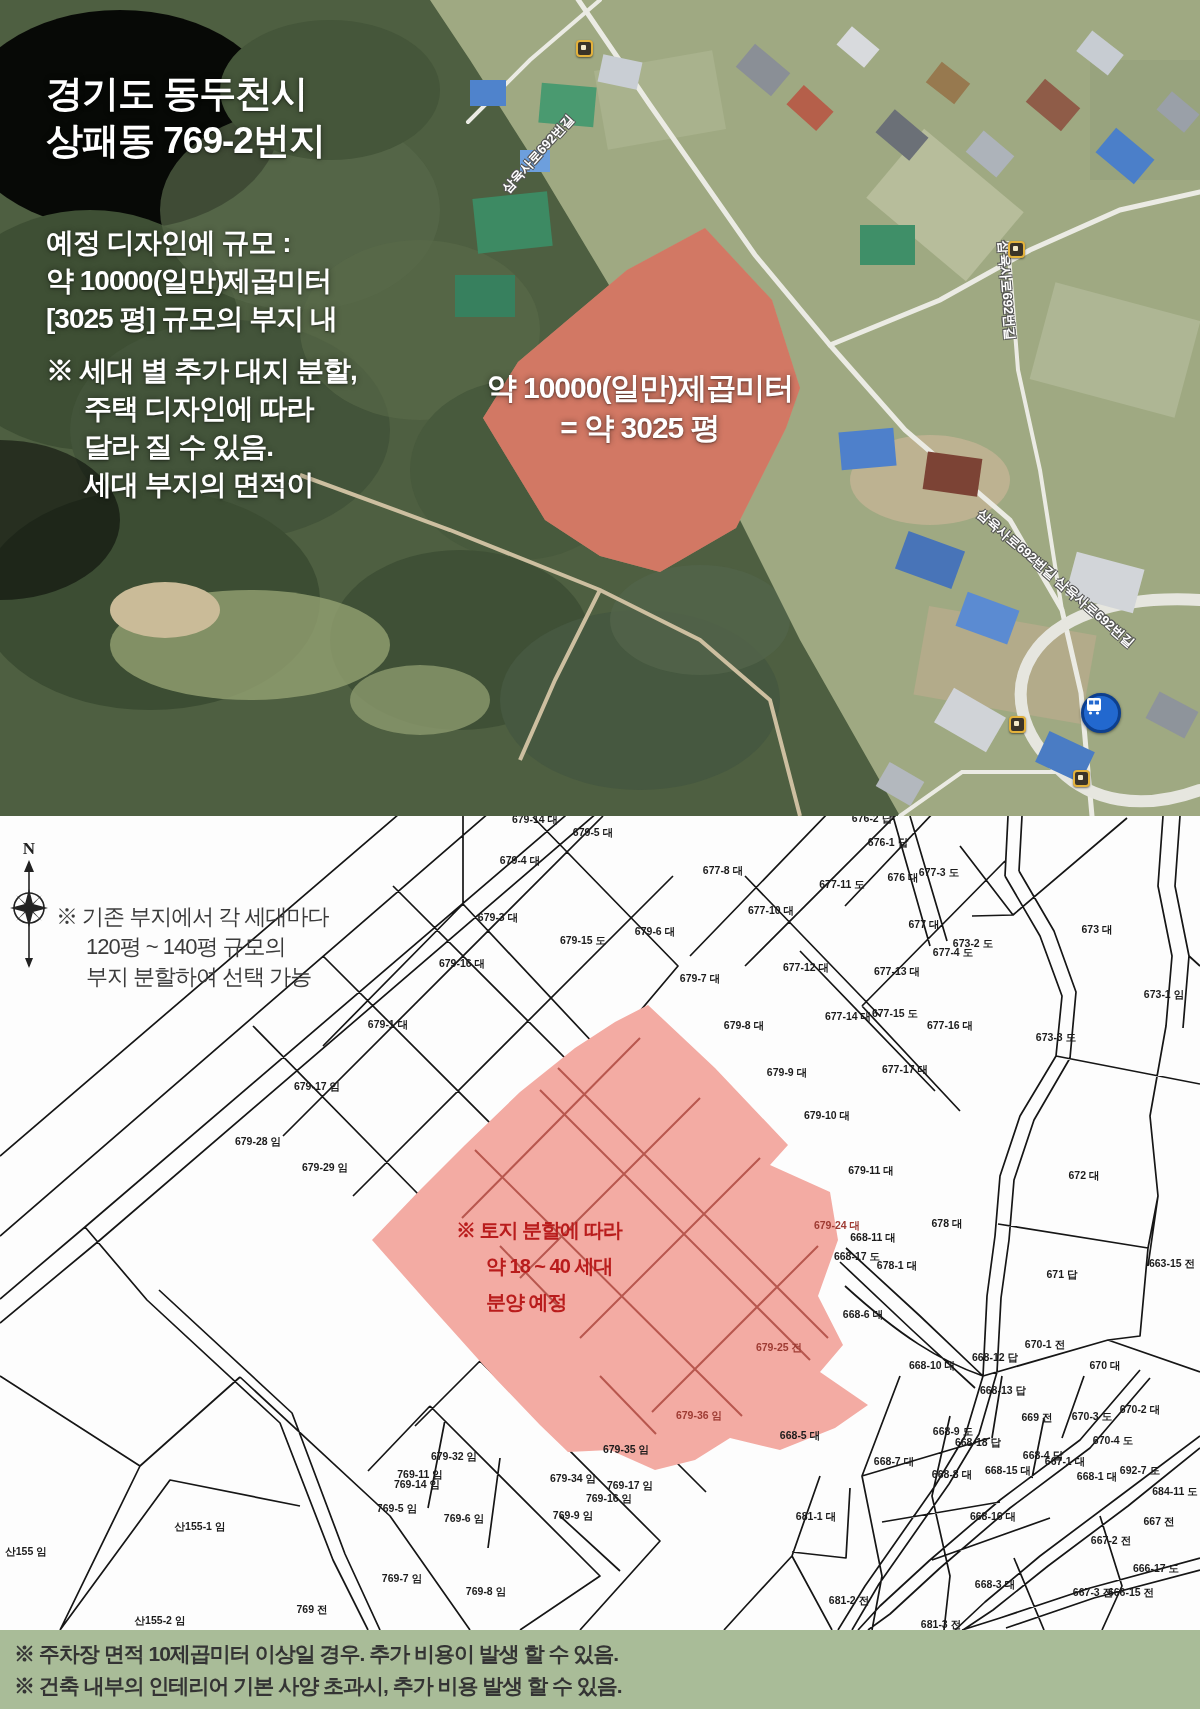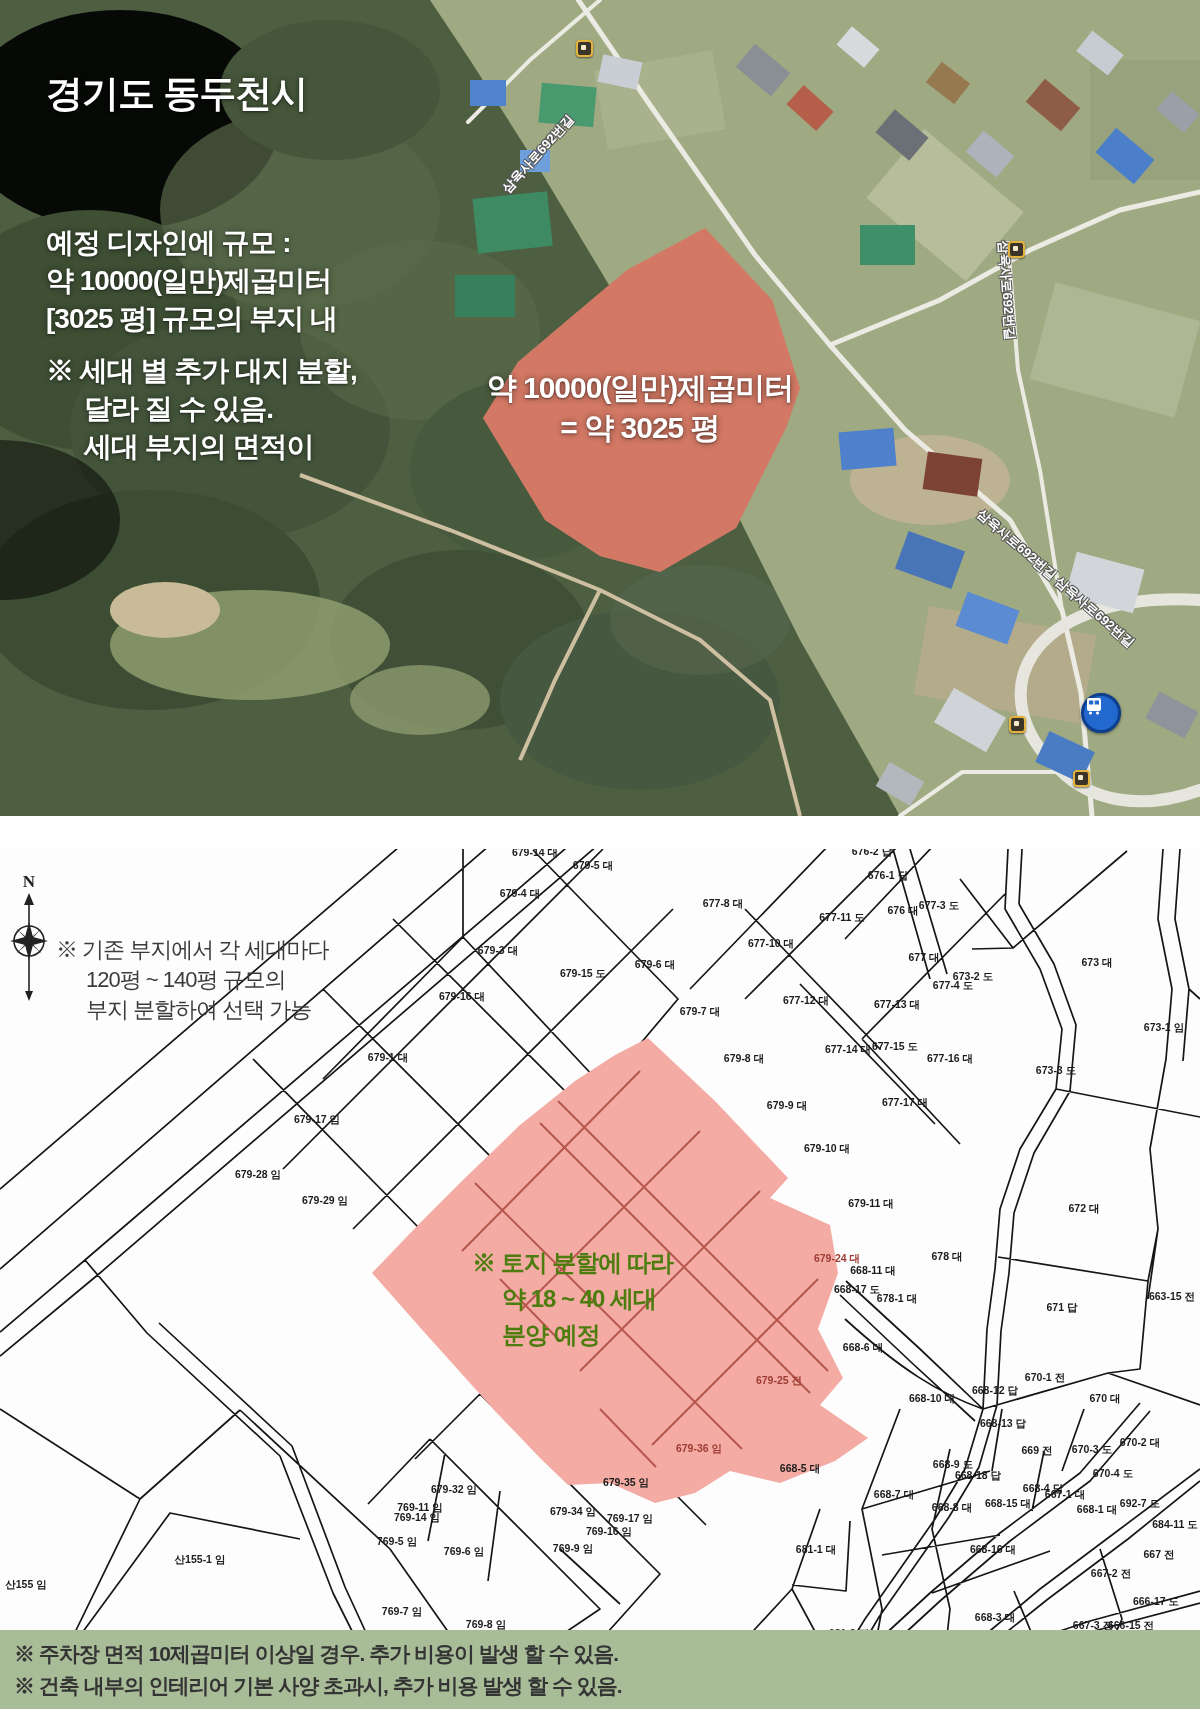--- a/index.html
+++ b/index.html
@@ -19,25 +19,25 @@
                   font-weight:bold;line-height:40px;letter-spacing:-1px;}
   .roadlabel{position:absolute;color:#fff;font-size:13px;font-weight:bold;white-space:nowrap;
              text-shadow:-1px -1px 0 #555,1px -1px 0 #555,-1px 1px 0 #555,1px 1px 0 #555;}
   .marker{position:absolute;width:13px;height:13px;background:#3b3428;border:2px solid #e3b23c;
           border-radius:4px;box-shadow:0 1px 2px rgba(0,0,0,.5);}
   .marker:after{content:"";position:absolute;left:3px;top:3px;width:5px;height:5px;background:#f4e9c8;border-radius:1px;}
   .bus{position:absolute;width:34px;height:34px;border-radius:50%;background:#2268cf;border:3px solid #0d3f8e;
        display:flex;align-items:center;justify-content:center;box-shadow:0 1px 3px rgba(0,0,0,.5);}
 
   
-  .cadastral{top:816px;height:814px;background:#fdfdfd;margin-top:33px;}
+  .cadastral{top:816px;height:814px;background:#fdfdfd;}
   .cad-note{position:absolute;left:56px;top:86px;font-size:22px;font-weight:normal;color:#3b3b3b;
             line-height:30px;letter-spacing:-1px;}
   .cad-note .tline:not(:first-child){padding-left:30px;}
-  .cad-area-note{position:absolute;left:472px;top:396px;font-size:24px;font-weight:bold;color:#4d7c0f;
+  .cad-area-note{position:absolute;left:456px;top:396px;font-size:20px;font-weight:bold;color:#b91c1c;
             line-height:36px;letter-spacing:-1px;}
   .cad-area-note .tline:not(:first-child){padding-left:30px;}
   .lot{font-size:10.5px;font-weight:bold;fill:#1b1b1b;text-anchor:middle;}
   .lot.red{fill:#9e3b33;}
   .compassN{font-family:"Liberation Serif",serif;font-size:17px;font-weight:bold;fill:#222;text-anchor:middle;}
 
   
   .footer{top:1630px;height:79px;background:#a9bc98;}
   .footer .tline{margin:0 4px 0 14px;font-size:21px;font-weight:bold;color:#343434;line-height:32px;letter-spacing:-1px;}
   .footer-pad{padding-top:8px;}
@@ -119,28 +119,30 @@
         <rect x="1040" y="740" width="50" height="34" fill="#4a7cc4" transform="rotate(25 1065 757)"></rect>
         <rect x="1150" y="700" width="44" height="30" fill="#8e949b" transform="rotate(28 1172 715)"></rect>
         <rect x="880" y="770" width="40" height="28" fill="#b3b8be" transform="rotate(30 900 784)"></rect>
       </g>
 
       <polygon points="705,228 772,300 800,388 786,428 736,528 660,572 600,556 545,520 483,418 518,362 570,318 627,270" fill="#e0554a" opacity="0.55"></polygon>
     </svg>
 
     <div class="sat-text sat-title">
         <div class="tline">경기도 동두천시</div>
+        <div class="tline">상패동 769-2번지</div>
       </div>
     <div class="sat-text sat-body">
         <div class="tline">예정 디자인에 규모 :</div>
         <div class="tline">약 10000(일만)제곱미터</div>
         <div class="tline">[3025 평] 규모의 부지 내</div>
       </div>
     <div class="sat-text sat-note">
         <div class="tline">※ 세대 별 추가 대지 분할,</div>
+        <div class="tline">주택 디자인에 따라</div>
         <div class="tline">달라 질 수 있음.</div>
         <div class="tline">세대 부지의 면적이</div>
       </div>
     <div class="sat-text sat-area-label">
         <div class="tline">약 10000(일만)제곱미터</div>
         <div class="tline">= 약 3025 평</div>
       </div>
 
     <div id="road-labels">
         <div class="roadlabel" style="left: 498px; top: 185px; transform: rotate(-48deg); transform-origin: left top;">삼육사로692번길</div>

